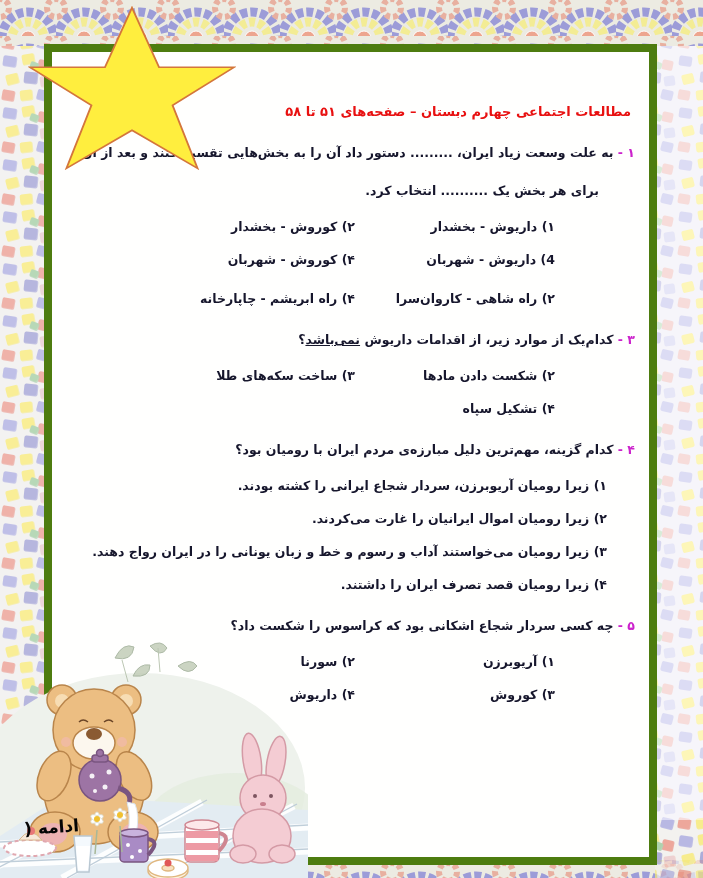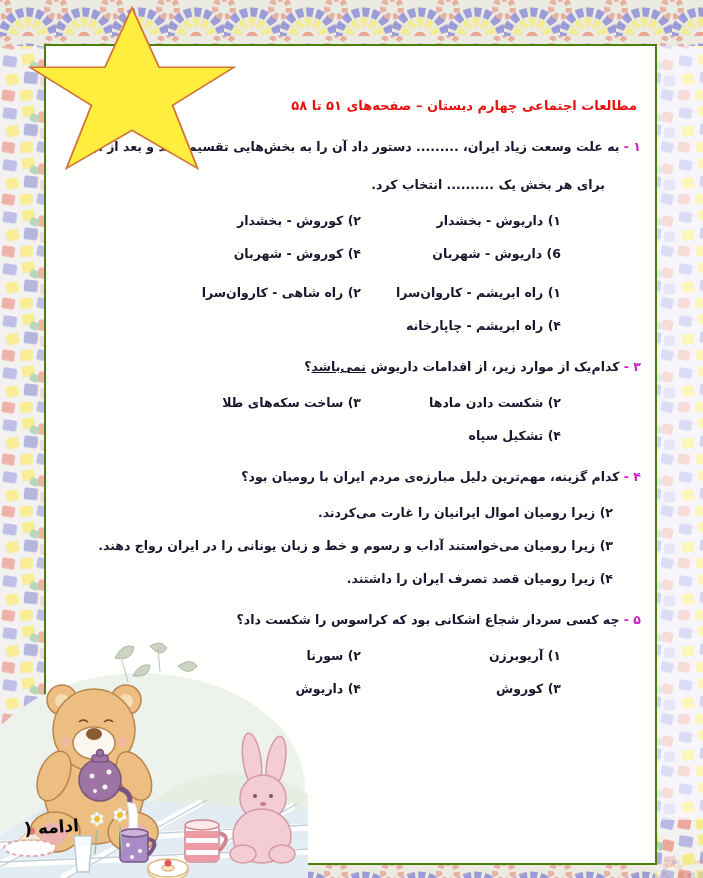--- a/index.html
+++ b/index.html
@@ -5,21 +5,21 @@
   * { box-sizing: border-box; margin: 0; padding: 0; }
   html, body { background:#ffffff; }
   body { width:703px; height:878px; font-family:"DejaVu Sans", sans-serif; }
 
   .page { position:relative; width:703px; height:878px; overflow:hidden; direction:rtl; }
 
   .bg-svg { position:absolute; left:0; top:0; width:703px; height:878px; z-index:0; }
 
   .sheet {
     position:absolute; left:44px; top:44px; width:613px; height:821px;
-    background:#fffffe; border:2px solid #4d7c0f; z-index:1;
+    background:#fffffe; border:8px solid #4d7c0f; z-index:1;
     padding:50px 14px 0 14px; overflow:hidden;
   }
 
   .page-title {
     color:#e81010; font-weight:bold; font-size:13px;
     text-align:right; padding-right:4px; margin-bottom:12px; line-height:20px;
   }
 
   .question { margin-bottom:6px; }
   .q-text {
@@ -109,45 +109,45 @@
 
   <div class="sheet">
 
     <div class="page-title">مطالعات اجتماعی چهارم دبستان – صفحه‌های ۵۱ تا ۵۸</div>
 
     <div class="question">
       <p class="q-text"><span class="q-num">۱ -</span> <span>به علت وسعت زیاد ایران، ......... دستور داد آن را به بخش‌هایی تقسیم کنند و بعد از آن، برای هر بخش یک .......... انتخاب کرد.</span></p>
       <div class="opts-grid">
         <div class="option">۱) داریوش - بخشدار</div>
         <div class="option">۲) کوروش - بخشدار</div>
-        <div class="option">6) داریوش - شهربان</div>
+        <div class="option">4) داریوش - شهربان</div>
         <div class="option">۴) کوروش - شهربان</div>
       </div>
     </div>
 
     <div class="question">
       <div class="opts-grid">
-        <div class="option">۱) راه ابریشم - کاروان‌سرا</div>
         <div class="option">۲) راه شاهی - کاروان‌سرا</div>
         <div class="option">۴) راه ابریشم - چاپارخانه</div>
       </div>
     </div>
 
     <div class="question">
       <p class="q-text"><span class="q-num">۳ -</span> <span>کدام‌یک از موارد زیر، از اقدامات داریوش </span><span class="q-underline">نمی‌باشد</span><span>؟</span></p>
       <div class="opts-grid">
         <div class="option">۲) شکست دادن مادها</div>
         <div class="option">۳) ساخت سکه‌های طلا</div>
         <div class="option">۴) تشکیل سپاه</div>
       </div>
     </div>
 
     <div class="question">
       <p class="q-text"><span class="q-num">۴ -</span> <span>کدام گزینه، مهم‌ترین دلیل مبارزه‌ی مردم ایران با رومیان بود؟</span></p>
       <div class="opts-list">
+        <div class="option">۱) زیرا رومیان آریوبرزن، سردار شجاع ایرانی را کشته بودند.</div>
         <div class="option">۲) زیرا رومیان اموال ایرانیان را غارت می‌کردند.</div>
         <div class="option">۳) زیرا رومیان می‌خواستند آداب و رسوم و خط و زبان یونانی را در ایران رواج دهند.</div>
         <div class="option">۴) زیرا رومیان قصد تصرف ایران را داشتند.</div>
       </div>
     </div>
 
     <div class="question">
       <p class="q-text"><span class="q-num">۵ -</span> <span>چه کسی سردار شجاع اشکانی بود که کراسوس را شکست داد؟</span></p>
       <div class="opts-grid">
         <div class="option">۱) آریوبرزن</div>

